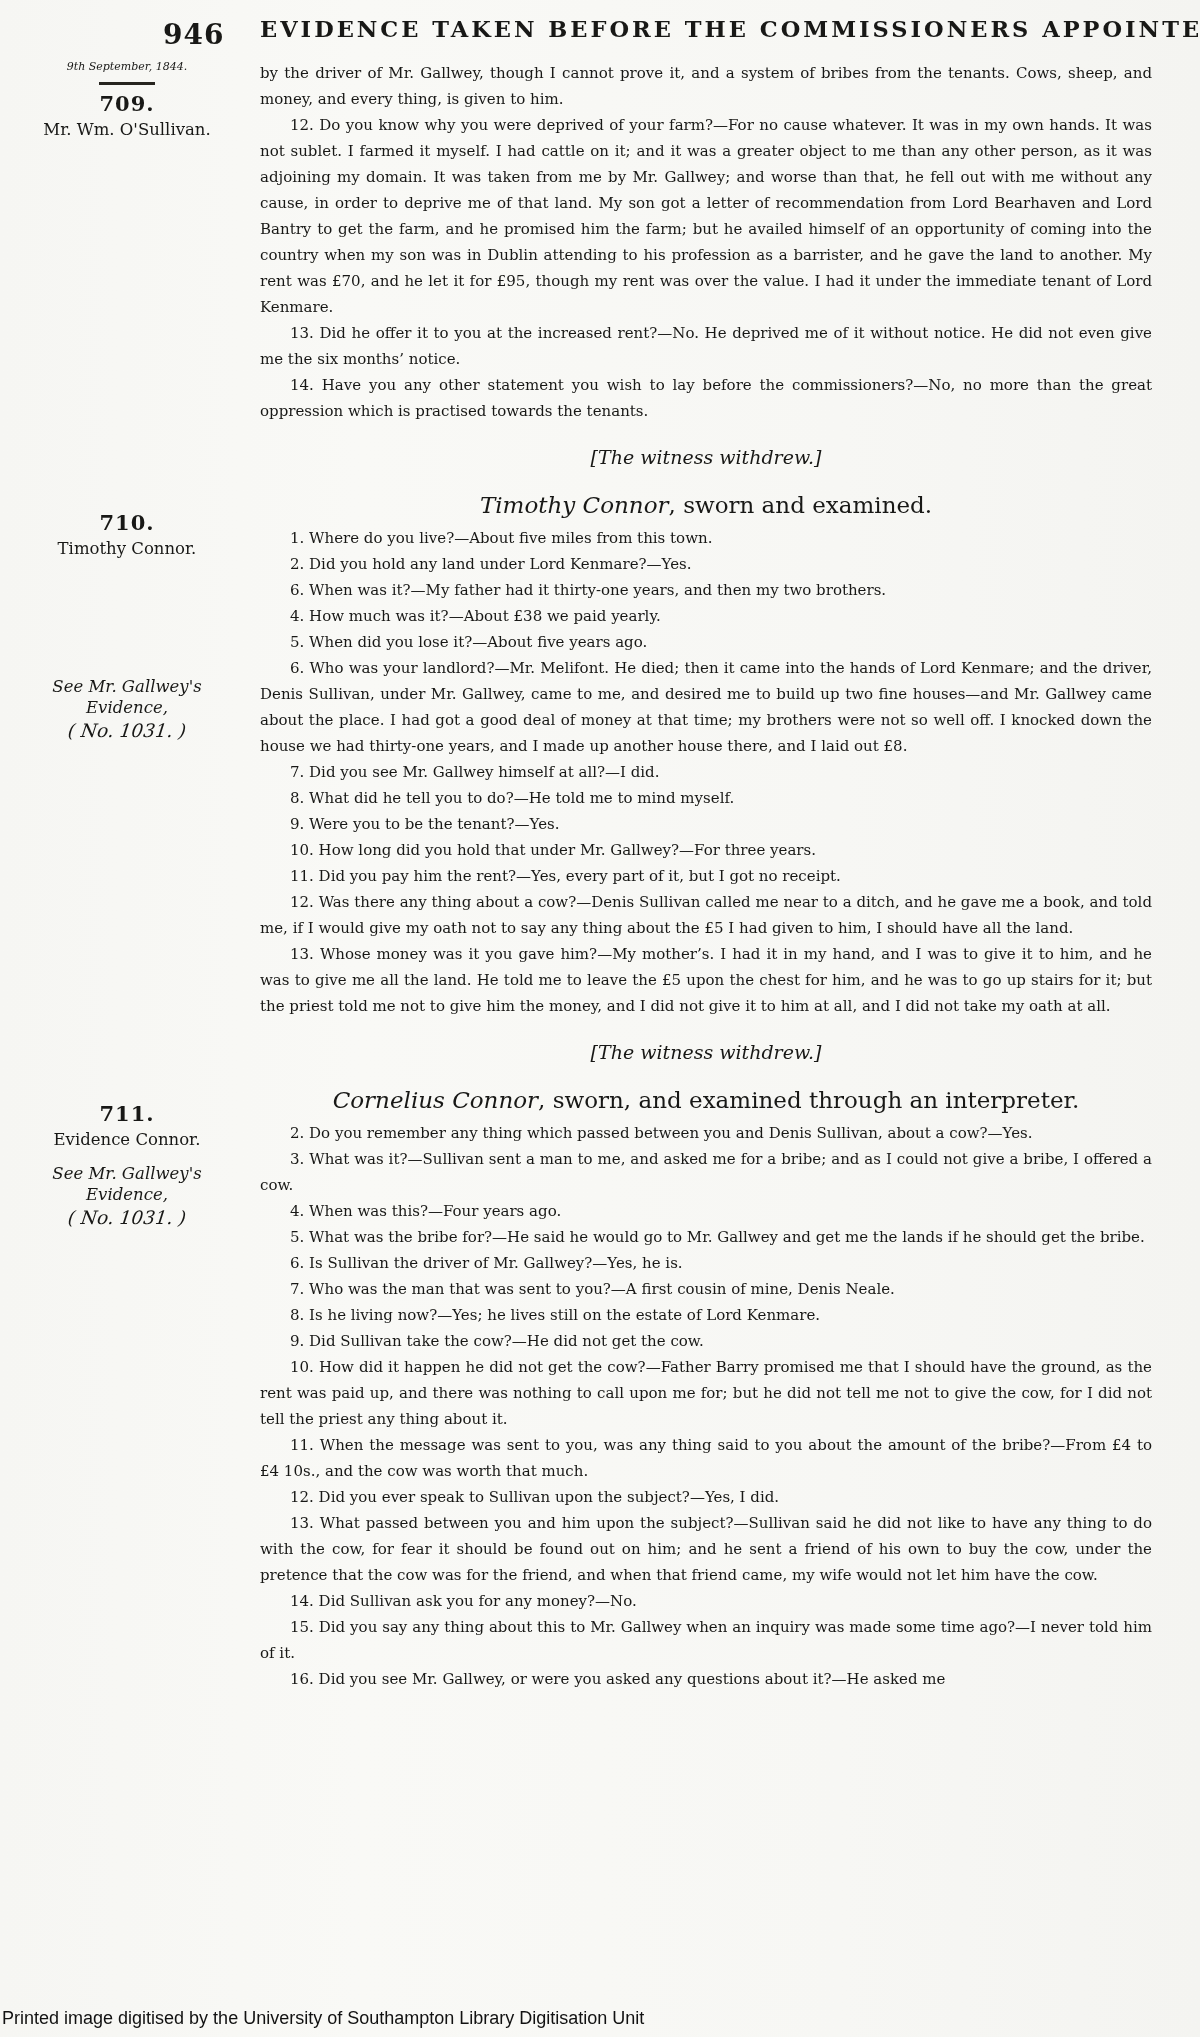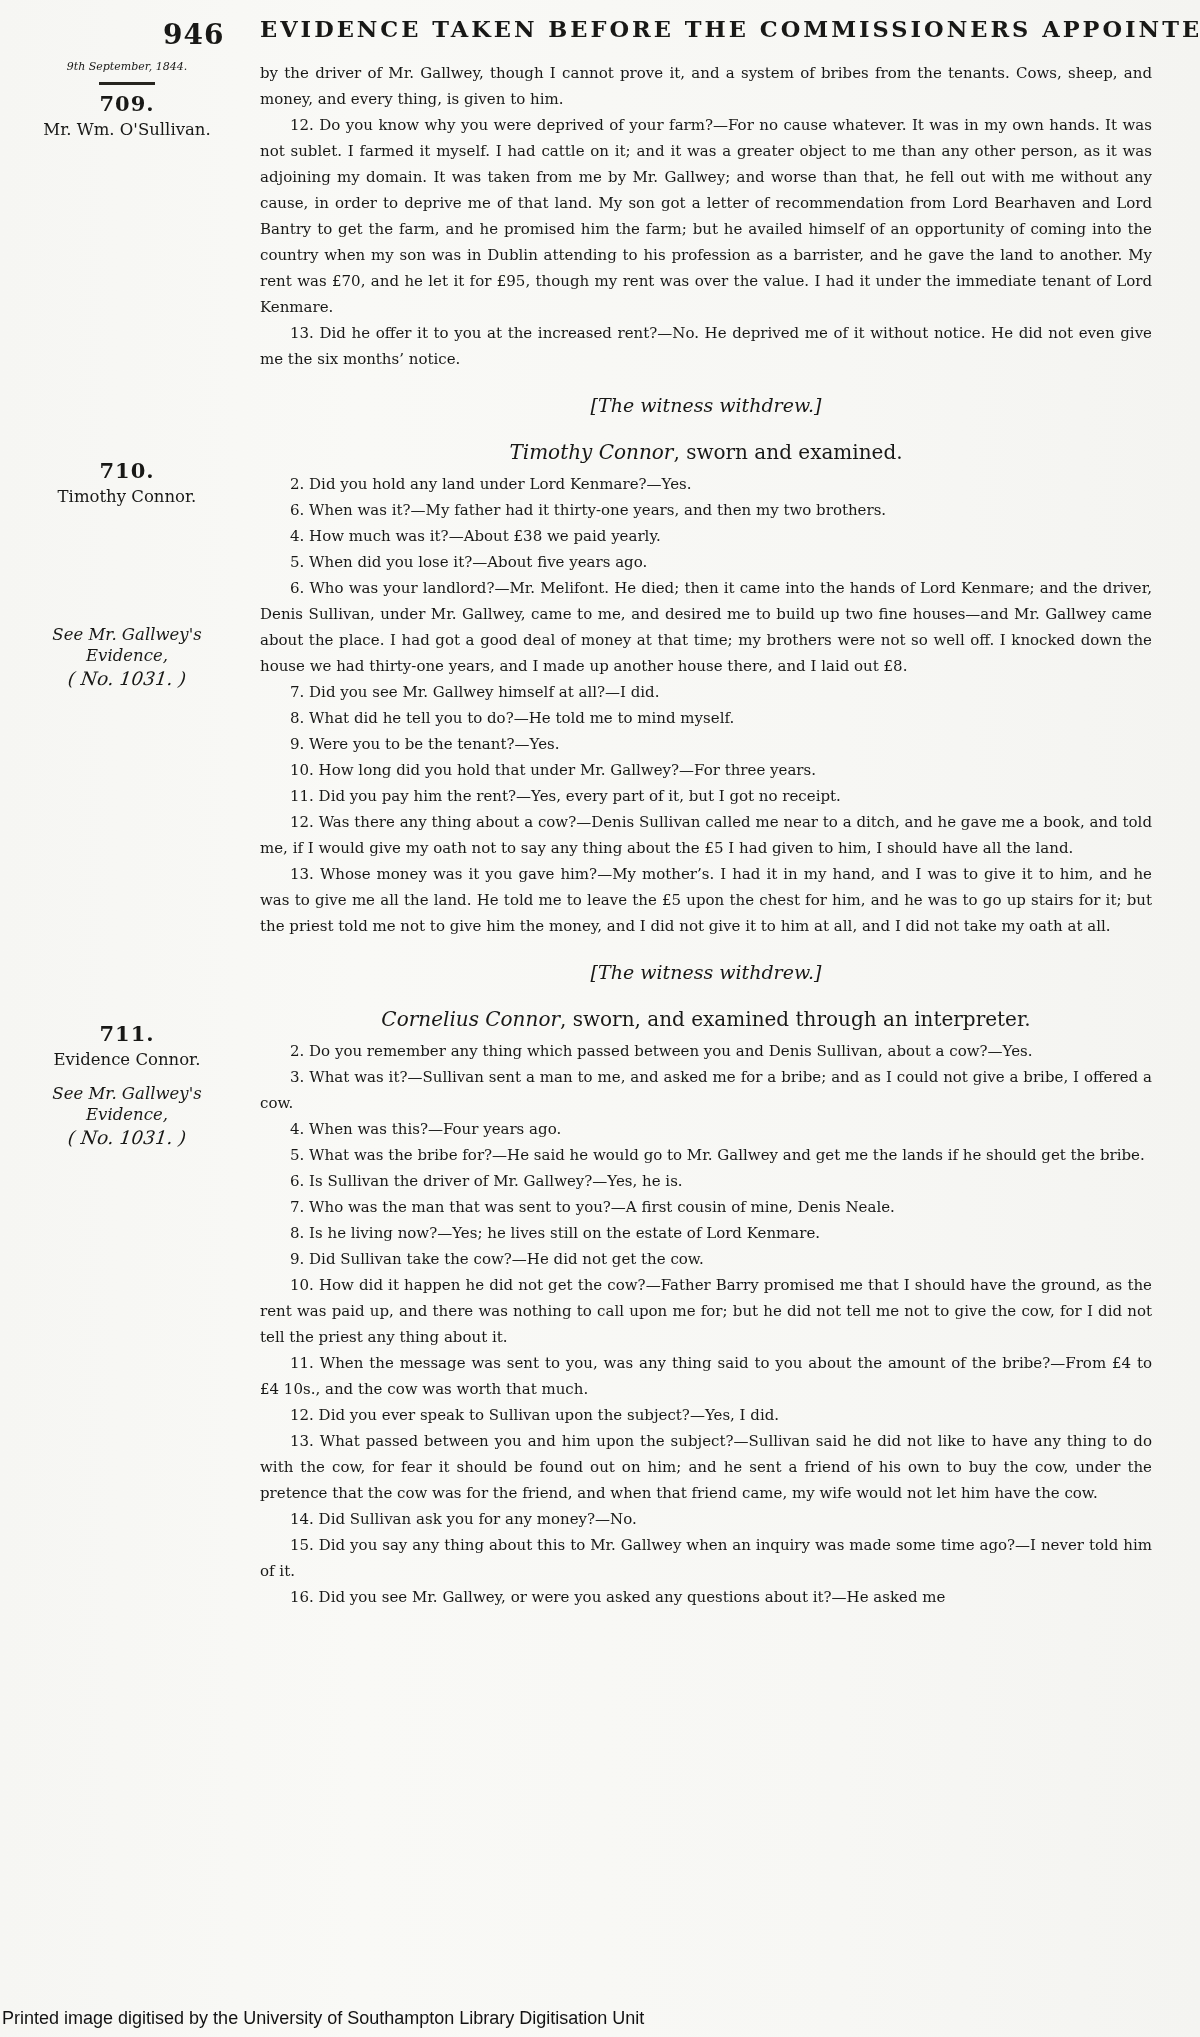--- a/index.html
+++ b/index.html
@@ -45,21 +45,21 @@
     margin: 0; text-align: justify;
     text-indent: 30px;
     font-size: 15px; line-height: 26px;
   }
   .q.noindent { text-indent: 0; }
   .withdrew {
     text-align: center; font-style: italic;
     font-size: 19px; margin: 22px 0 20px;
   }
   .sec-heading {
-    text-align: center; font-size: 20px;
+    text-align: center; font-size: 23px;
     margin: 24px 0 7px;
   }
   .sec-heading .name { font-style: italic; }
   .footer {
     position: absolute; left: 2px; bottom: 8px;
     font-family: "Liberation Sans", sans-serif;
     font-size: 18px; color: #111;
   }
 </style>
 </head>
@@ -76,38 +76,40 @@
     <div class="section">
       <div class="marginbox" style="top:0;">
         <div class="m-date">9th September, 1844.</div>
         <div class="m-rule"></div>
         <div class="m-num">709.</div>
         <div class="m-witness">Mr. Wm. O'Sullivan.</div>
       </div>
       <p class="q noindent">by the driver of Mr. Gallwey, though I cannot prove it, and a system of bribes from the tenants.  Cows, sheep, and money, and every thing, is given to him.</p>
       <p class="q">12. Do you know why you were deprived of your farm?—For no cause whatever.  It was in my own hands.  It was not sublet.  I farmed it myself.  I had cattle on it; and it was a greater object to me than any other person, as it was adjoining my domain.  It was taken from me by Mr. Gallwey; and worse than that, he fell out with me without any cause, in order to deprive me of that land.  My son got a letter of recommendation from Lord Bearhaven and Lord Bantry to get the farm, and he promised him the farm; but he availed himself of an opportunity of coming into the country when my son was in Dublin attending to his profession as a barrister, and he gave the land to another.  My rent was £70, and he let it for £95, though my rent was over the value.  I had it under the immediate tenant of Lord Kenmare.</p>
       <p class="q">13. Did he offer it to you at the increased rent?—No.  He deprived me of it without notice.  He did not even give me the six months’ notice.</p>
+      <p class="q">14. Have you any other statement you wish to lay before the commissioners?—No, no more than the great oppression which is practised towards the tenants.</p>
       <p class="withdrew">[The witness withdrew.]</p>
     </div>
 
     <div class="section">
       <div class="marginbox" style="top:18px;">
         <div class="m-num">710.</div>
         <div class="m-witness">Timothy Connor.</div>
       </div>
       <div class="marginbox" style="top:170px;">
         <div class="m-see">
           <div>See Mr. Gallwey's</div>
           <div>Evidence,</div>
         </div>
         <div class="m-ref">( No. 1031. )</div>
       </div>
       <div class="sec-heading">
         <span class="name">Timothy Connor</span><span>, sworn and examined.</span>
       </div>
+      <p class="q">1. Where do you live?—About five miles from this town.</p>
       <p class="q">2. Did you hold any land under Lord Kenmare?—Yes.</p>
       <p class="q">6. When was it?—My father had it thirty-one years, and then my two brothers.</p>
       <p class="q">4. How much was it?—About £38 we paid yearly.</p>
       <p class="q">5. When did you lose it?—About five years ago.</p>
       <p class="q">6. Who was your landlord?—Mr. Melifont.  He died; then it came into the hands of Lord Kenmare; and the driver, Denis Sullivan, under Mr. Gallwey, came to me, and desired me to build up two fine houses—and Mr. Gallwey came about the place.  I had got a good deal of money at that time; my brothers were not so well off.  I knocked down the house we had thirty-one years, and I made up another house there, and I laid out £8.</p>
       <p class="q">7. Did you see Mr. Gallwey himself at all?—I did.</p>
       <p class="q">8. What did he tell you to do?—He told me to mind myself.</p>
       <p class="q">9. Were you to be the tenant?—Yes.</p>
       <p class="q">10. How long did you hold that under Mr. Gallwey?—For three years.</p>
       <p class="q">11. Did you pay him the rent?—Yes, every part of it, but I got no receipt.</p>

